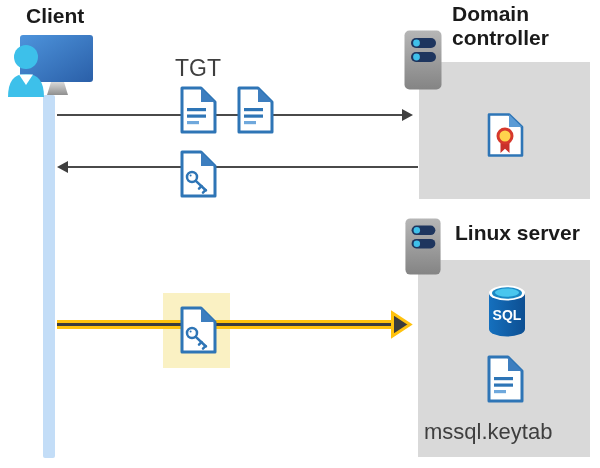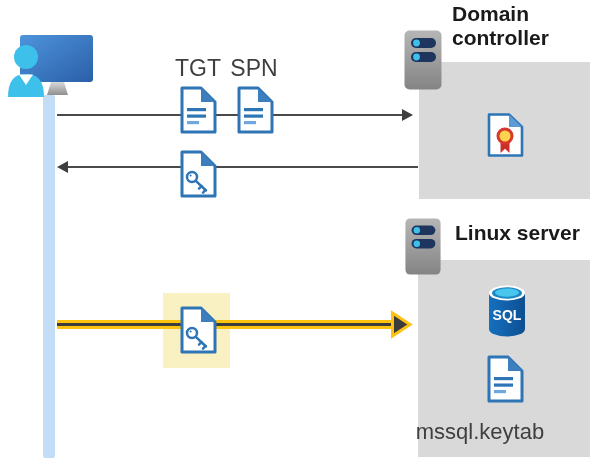--- a/index.html
+++ b/index.html
@@ -24,21 +24,21 @@
   .yellow-band{left:57px;top:320px;width:337px;height:9px;background:#FFC20E;}
   .yellow-core{left:57px;top:323px;width:337px;height:3px;background:#3C3C3C;}
   
   .title{font-weight:700;color:#1A1A1A;font-size:21px;line-height:24px;white-space:nowrap;}
   .dc-title{left:452px;top:2px;white-space:normal;width:145px;}
   .client-title{left:26px;top:4px;}
   .linux-title{left:455px;top:221px;}
   .small-label{font-size:23px;color:#3F3F3F;text-align:center;width:52px;}
   .tgt-label{left:172px;top:55px;}
   .spn-label{left:228px;top:55px;}
-  .keytab-label{left:394px;top:419px;width:172px;text-align:center;font-size:22px;color:#3F3F3F;}
+  .keytab-label{left:424px;top:419px;width:172px;text-align:left;font-size:22px;color:#3F3F3F;}
   svg{display:block;overflow:visible;}
 </style>
 </head>
 <body>
 
 <div class="stage">
 
   <svg width="0" height="0" class="abs" aria-hidden="true">
     <defs>
       <linearGradient id="mon-grad" x1="0" y1="0" x2="1" y2="1">
@@ -151,19 +151,19 @@
   </svg>
 
   <svg class="abs" style="left:485px;top:354px;" width="40" height="50" viewBox="0 0 40 50">
     <path d="M4 3 H23 L37 17 V47 H4 Z" fill="#FFFFFF" stroke="#2E75B6" stroke-width="3" stroke-linejoin="round"></path>
     <path d="M23 3 L23 17 L37 17 Z" fill="#3D7EBF"></path>
     <rect x="9" y="23" width="19" height="3.2" fill="#2E75B6"></rect>
     <rect x="9" y="29.5" width="19" height="3.2" fill="#2E75B6"></rect>
     <rect x="9" y="36" width="12" height="3.2" fill="#6FA8DC"></rect>
   </svg>
 
+  <div class="abs title client-title">Client</div>
   <div class="abs title dc-title">Domain controller</div>
   <div class="abs title linux-title">Linux server</div>
   <div class="abs small-label tgt-label">TGT</div>
-  <div class="abs small-label spn-label">SPN</div>
   <div class="abs keytab-label">mssql.keytab</div>
 
 </div>
 
 </body></html>

